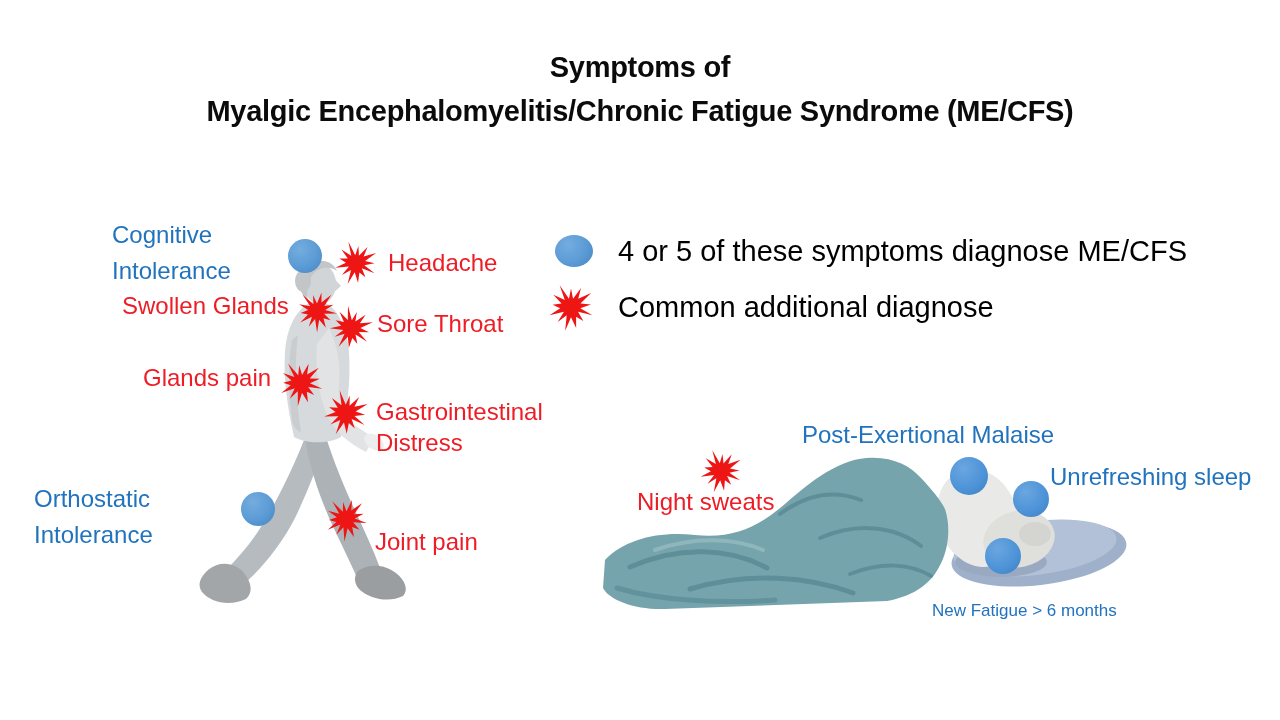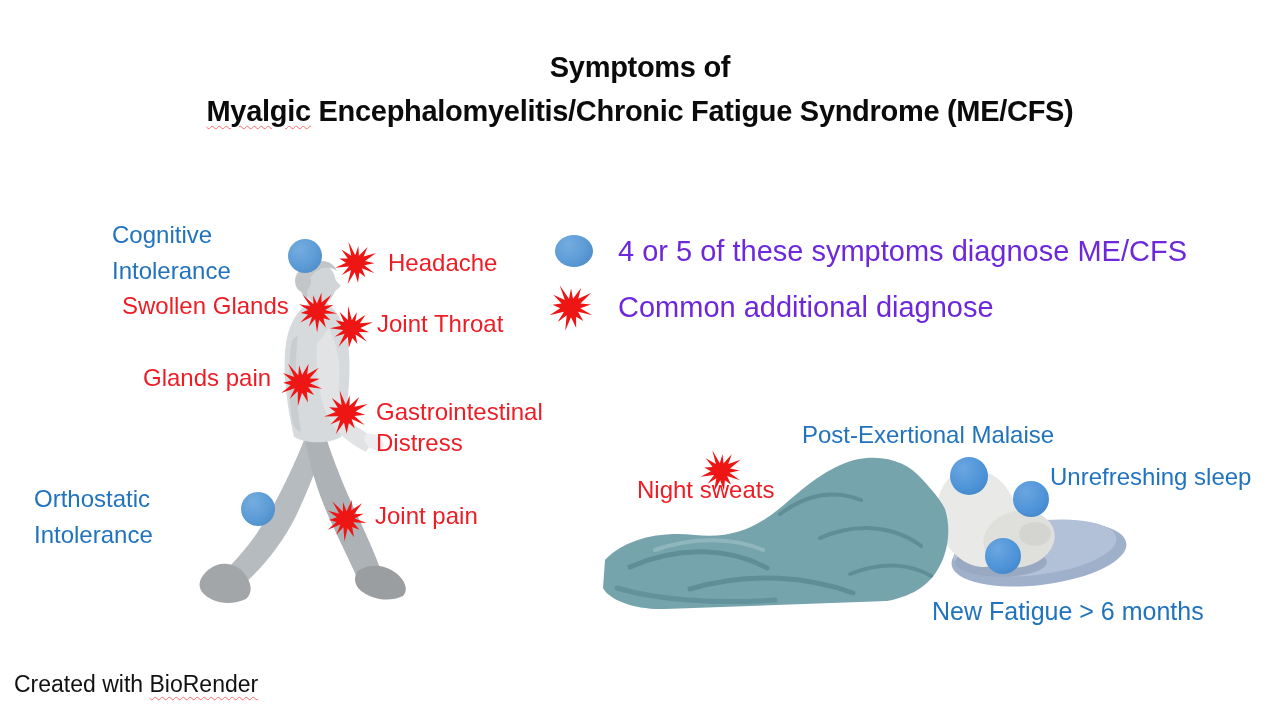--- a/index.html
+++ b/index.html
@@ -9,30 +9,29 @@
   }
   .canvas{position:absolute;left:0;top:0;width:1280px;height:720px;margin-top:12px;}
 
   
   .title{
     position:absolute;top:33px;left:0;width:100%;
     text-align:center;font-weight:bold;font-size:29px;line-height:44px;
     color:#0b0b0b;letter-spacing:-0.3px;
   }
   .misspell{
-    text-decoration:underline;
     text-decoration-style:wavy;
     text-decoration-color:#ff6a6a;
     text-decoration-thickness:1px;
     text-underline-offset:4px;
   }
 
   
   .legend-text{
-    position:absolute;font-size:29px;line-height:34px;color:#6d28d9;white-space:nowrap;
+    position:absolute;font-size:29px;line-height:34px;color:#000000;white-space:nowrap;
   }
 
   
   .lbl{position:absolute;font-size:24px;line-height:28px;white-space:nowrap;}
   .lbl.blue{color:var(--blue-text);}
   .lbl.red{color:var(--red-text);}
   .lbl.center{text-align:left;white-space:normal;}
 
   
   .dot{
@@ -154,41 +153,40 @@
         <polygon points="50.0,14.3 53.9,34.1 69.2,13.4 63.9,34.3 88.7,23.3 68.2,43.1 88.3,45.4 67.8,52.2 91.3,65.7 63.5,59.3 73.7,76.7 59.8,68.6 59.9,90.2 50.0,69.5 38.8,95.6 41.7,65.9 24.4,78.8 36.5,59.3 8.7,65.7 29.2,52.5 14.5,45.7 31.8,43.1 16.0,26.5 38.1,36.6 28.2,8.4 46.1,34.1" fill="#EE1515"></polygon>
       </svg>
     </span>
 
   <div class="lbl blue center" style="left:112px;top:205px;width:210px;line-height:36px">
     <div>Cognitive</div>
     <div>Intolerance</div>
   </div>
   <div class="lbl red" style="left:388px;top:237px">Headache</div>
   <div class="lbl red" style="left:122px;top:280px">Swollen Glands</div>
-  <div class="lbl red" style="left:377px;top:298px">Joint Throat</div>
+  <div class="lbl red" style="left:377px;top:298px">Sore Throat</div>
   <div class="lbl red" style="left:143px;top:352px">Glands pain</div>
   <div class="lbl blue center" style="left:34px;top:469px;width:206px;line-height:36px">
     <div>Orthostatic</div>
     <div>Intolerance</div>
   </div>
   <div class="lbl red center" style="left:376px;top:384px;width:174px;line-height:31px">
     <div>Gastrointestinal</div>
     <div>Distress</div>
   </div>
-  <div class="lbl red" style="left:375px;top:490px">Joint pain</div>
+  <div class="lbl red" style="left:375px;top:516px">Joint pain</div>
 
   <span class="star" style="left:697px;top:435px;width:48px;height:48px;transform:rotate(5deg)">
       <svg viewBox="0 0 100 100">
         <polygon points="50.0,14.3 53.9,34.1 69.2,13.4 63.9,34.3 88.7,23.3 68.2,43.1 88.3,45.4 67.8,52.2 91.3,65.7 63.5,59.3 73.7,76.7 59.8,68.6 59.9,90.2 50.0,69.5 38.8,95.6 41.7,65.9 24.4,78.8 36.5,59.3 8.7,65.7 29.2,52.5 14.5,45.7 31.8,43.1 16.0,26.5 38.1,36.6 28.2,8.4 46.1,34.1" fill="#EE1515"></polygon>
       </svg>
     </span>
   <span class="dot deep" style="left:950px;top:445px;width:38px;height:38px"></span>
   <span class="dot deep" style="left:1013px;top:469px;width:36px;height:36px"></span>
   <span class="dot deep" style="left:985px;top:526px;width:36px;height:36px"></span>
 
-  <div class="lbl red" style="left:637px;top:464px">Night sweats</div>
+  <div class="lbl red" style="left:637px;top:476px">Night sweats</div>
   <div class="lbl blue" style="left:802px;top:409px">Post-Exertional Malaise</div>
   <div class="lbl blue" style="left:1050px;top:451px">Unrefreshing sleep</div>
-  <div class="lbl blue" style="left:932px;top:585px;font-size:25px">New Fatigue &gt; 6 months</div>
+  <div class="lbl blue" style="left:932px;top:585px;font-size:17px">New Fatigue &gt; 6 months</div>
 
-  <div class="footer"><span>Created with </span><span class="misspell">BioRender</span></div>
 
 </div>
 
 </body></html>

